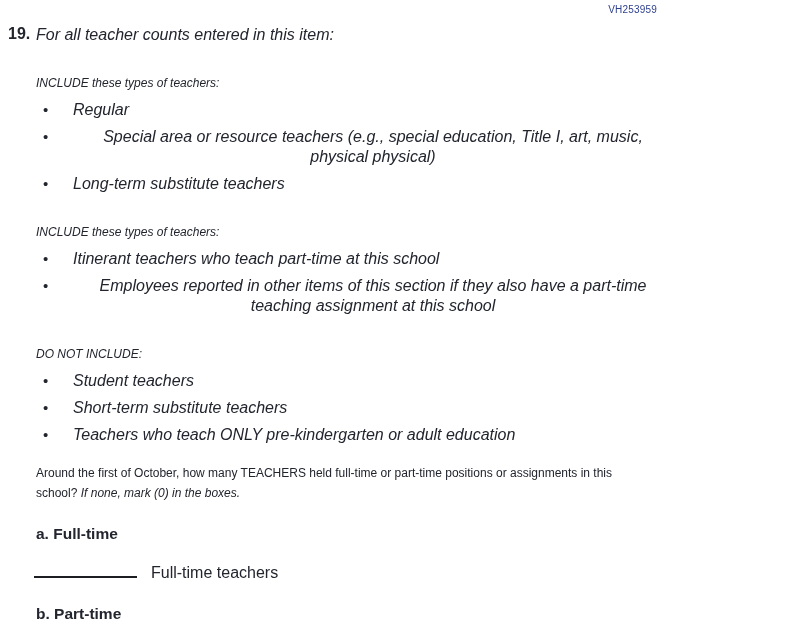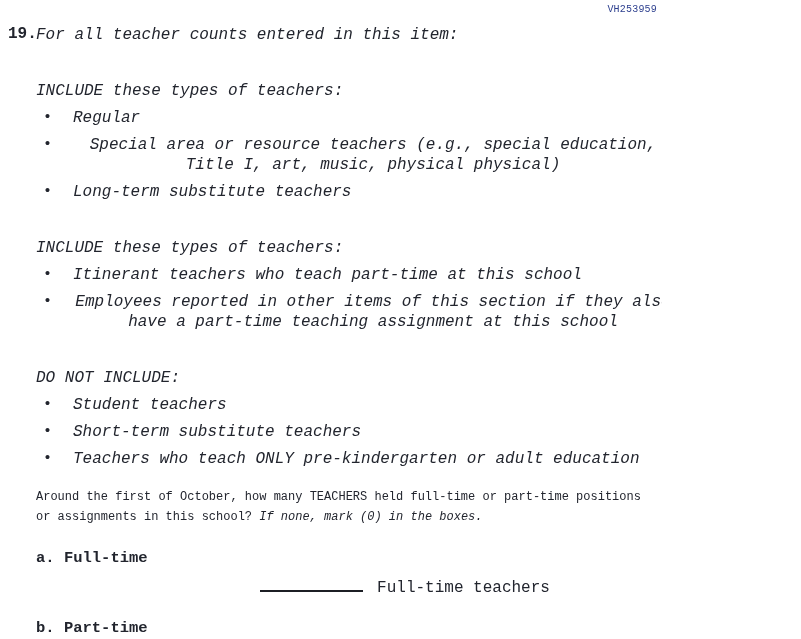--- a/index.html
+++ b/index.html
@@ -2,21 +2,21 @@
 <html><head>
 <meta charset="utf-8">
 <style>
   * { margin: 0; padding: 0; box-sizing: border-box; }
   html, body { background: #ffffff; }
   .page {
     position: relative;
     width: 662px;
     height: 639px;
     background: #ffffff;
-    font-family: Liberation Mono, monospace;
+    font-family: Liberation Sans, sans-serif;
     color: #22252e;
     overflow: hidden;
   }
   .form-code {
     position: absolute;
     top: 4px;
     right: 5px;
     font-size: 10px;
     letter-spacing: 0.2px;
     color: #2d3f8e;
@@ -34,23 +34,23 @@
     top: 25px;
     width: 740px;
   }
   .intro {
     font-style: italic;
     font-size: 16px;
     line-height: 20px;
   }
   .section-heading {
     font-style: italic;
-    font-size: 16px;
+    font-size: 12px;
     line-height: 20px;
-    margin-top: 36px;
+    margin-top: 28px;
   }
   ul.bullets {
     list-style: none;
     margin-top: 7px;
   }
   ul.bullets li {
     display: flex;
     align-items: flex-start;
     padding-left: 7px;
     margin-bottom: 7px;
@@ -76,25 +76,24 @@
     max-width: 612px;
   }
   .question .instruction { font-style: italic; }
   .answer-label {
     margin-top: 21px;
     font-size: 15.5px;
     font-weight: bold;
     line-height: 20px;
   }
   .answer-row {
-    margin-top: 9px;
+    margin-top: 19px;
     display: flex;
     align-items: baseline;
     height: 20px;
-    justify-content: center;
   }
   .answer-blank {
     display: inline-block;
     width: 103px;
     height: 15px;
     margin-left: -2px;
     border-bottom: 2.5px solid #1c1e24;
   }
   .blank-label {
     margin-left: 14px;

